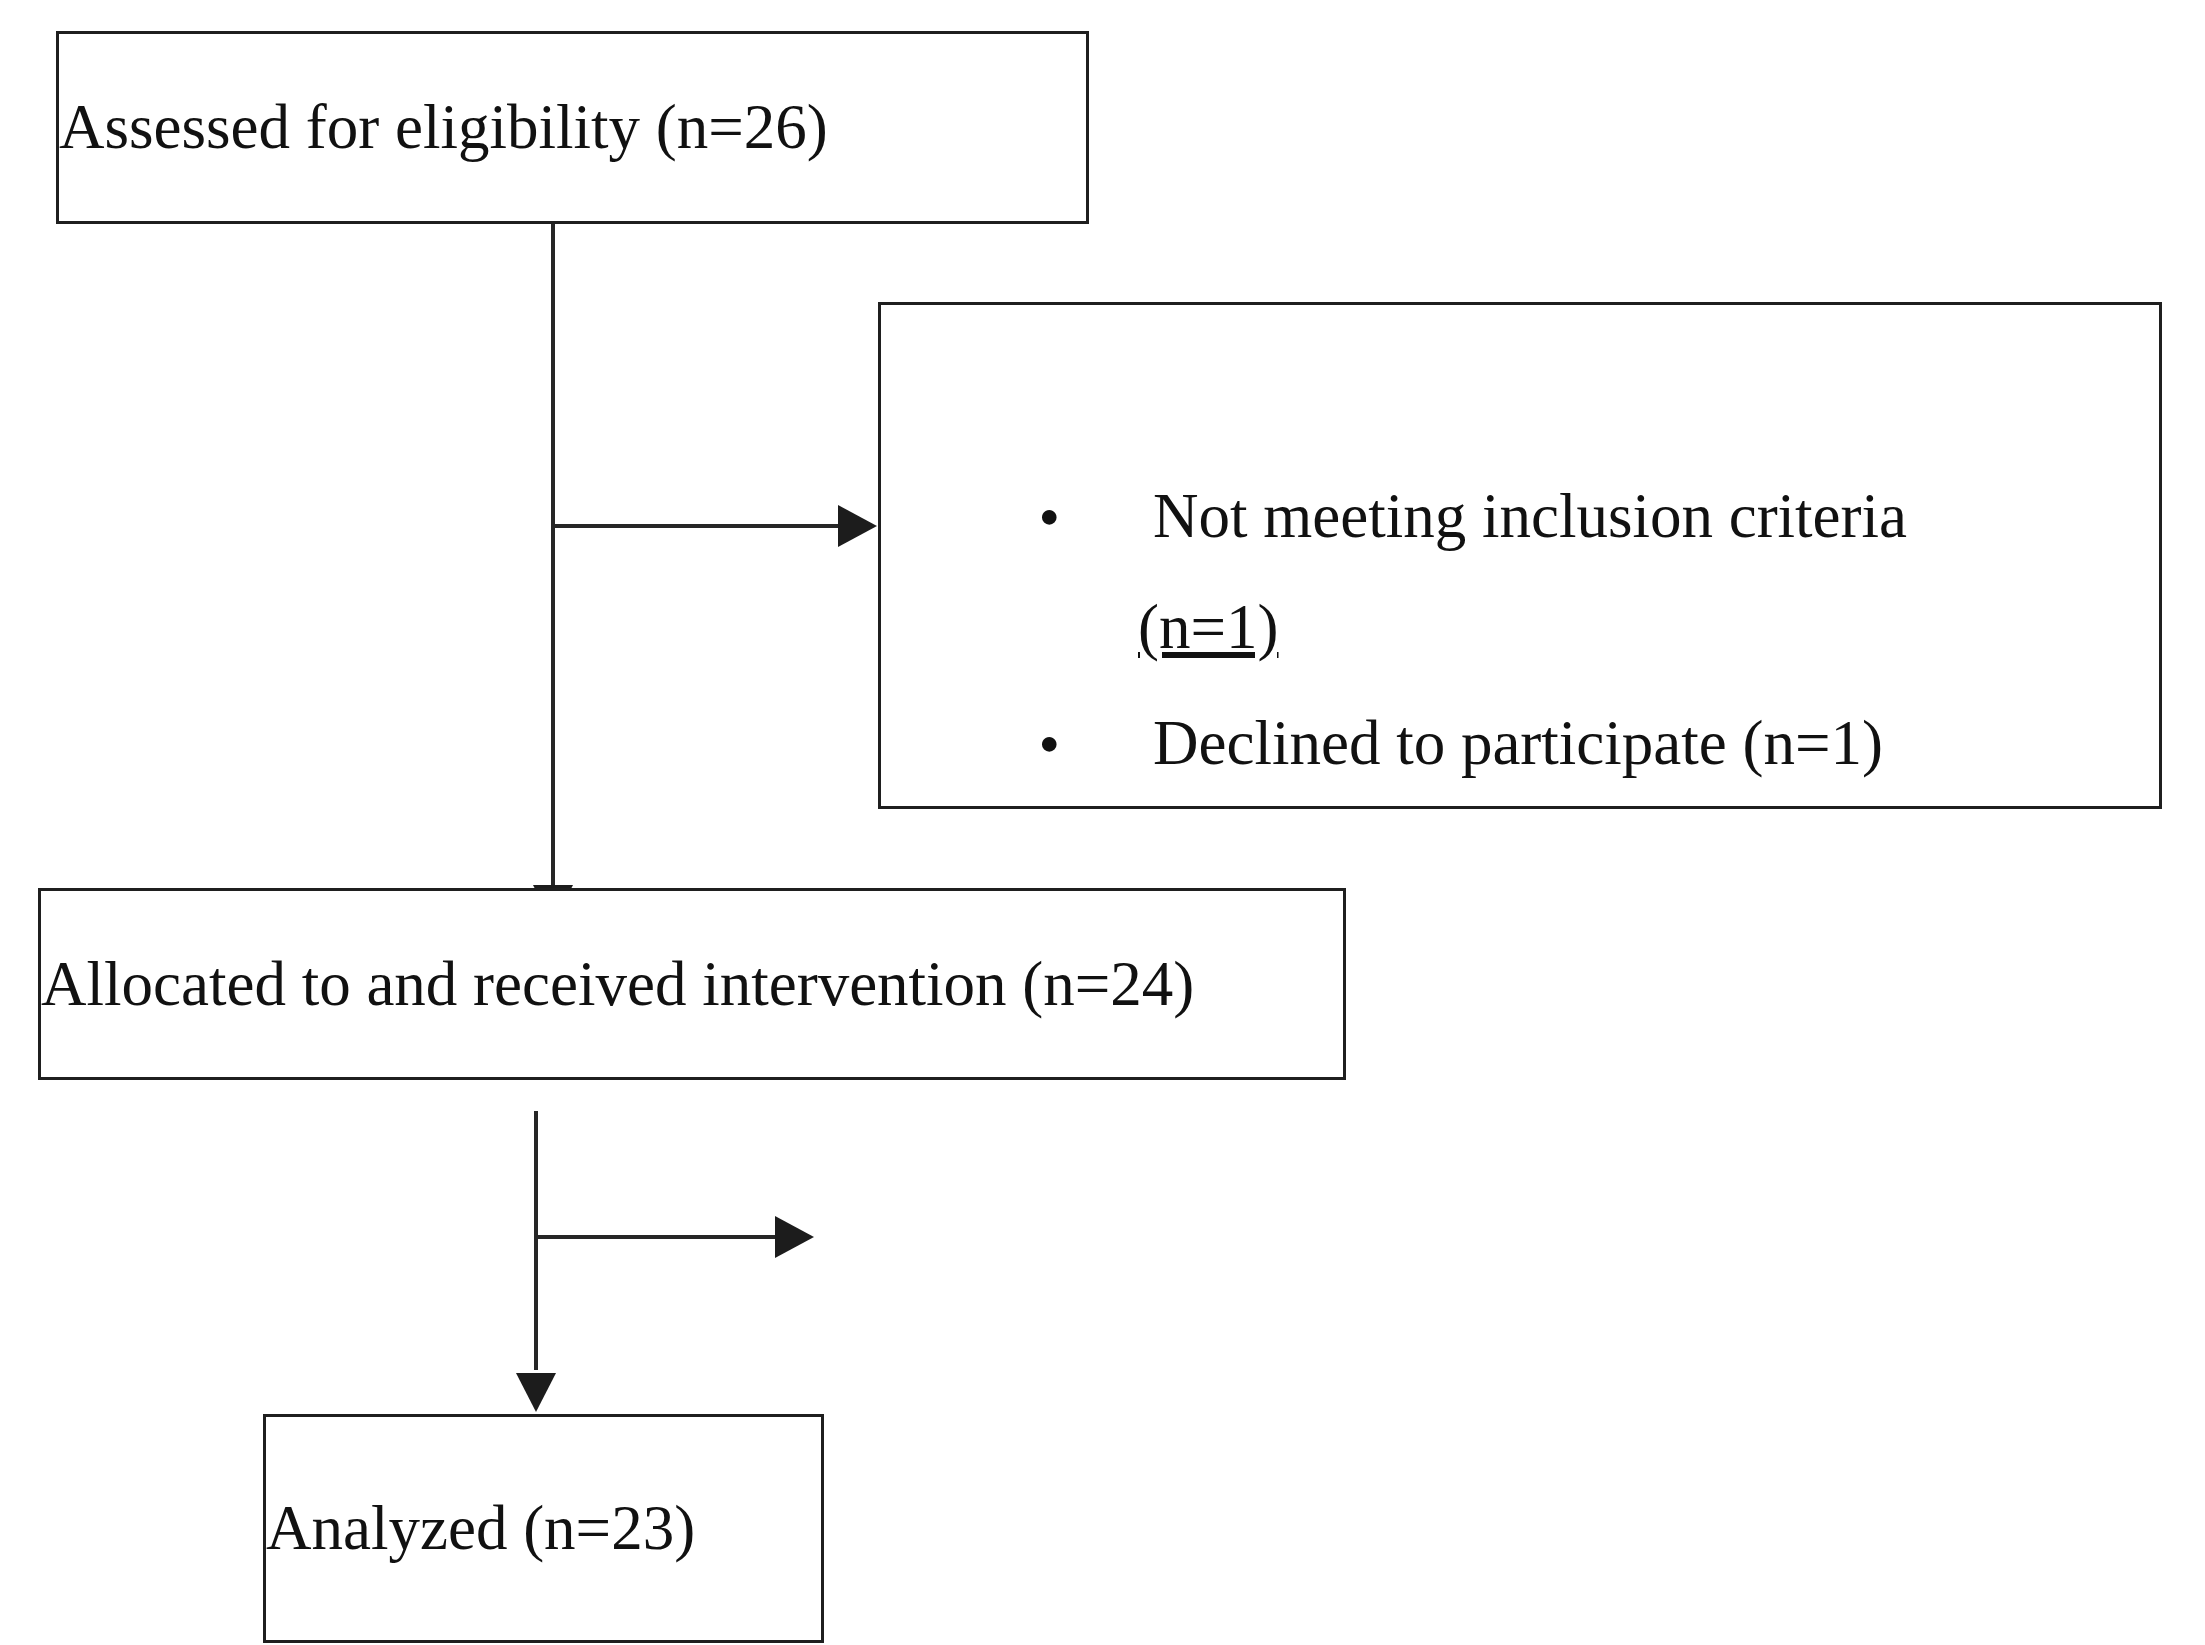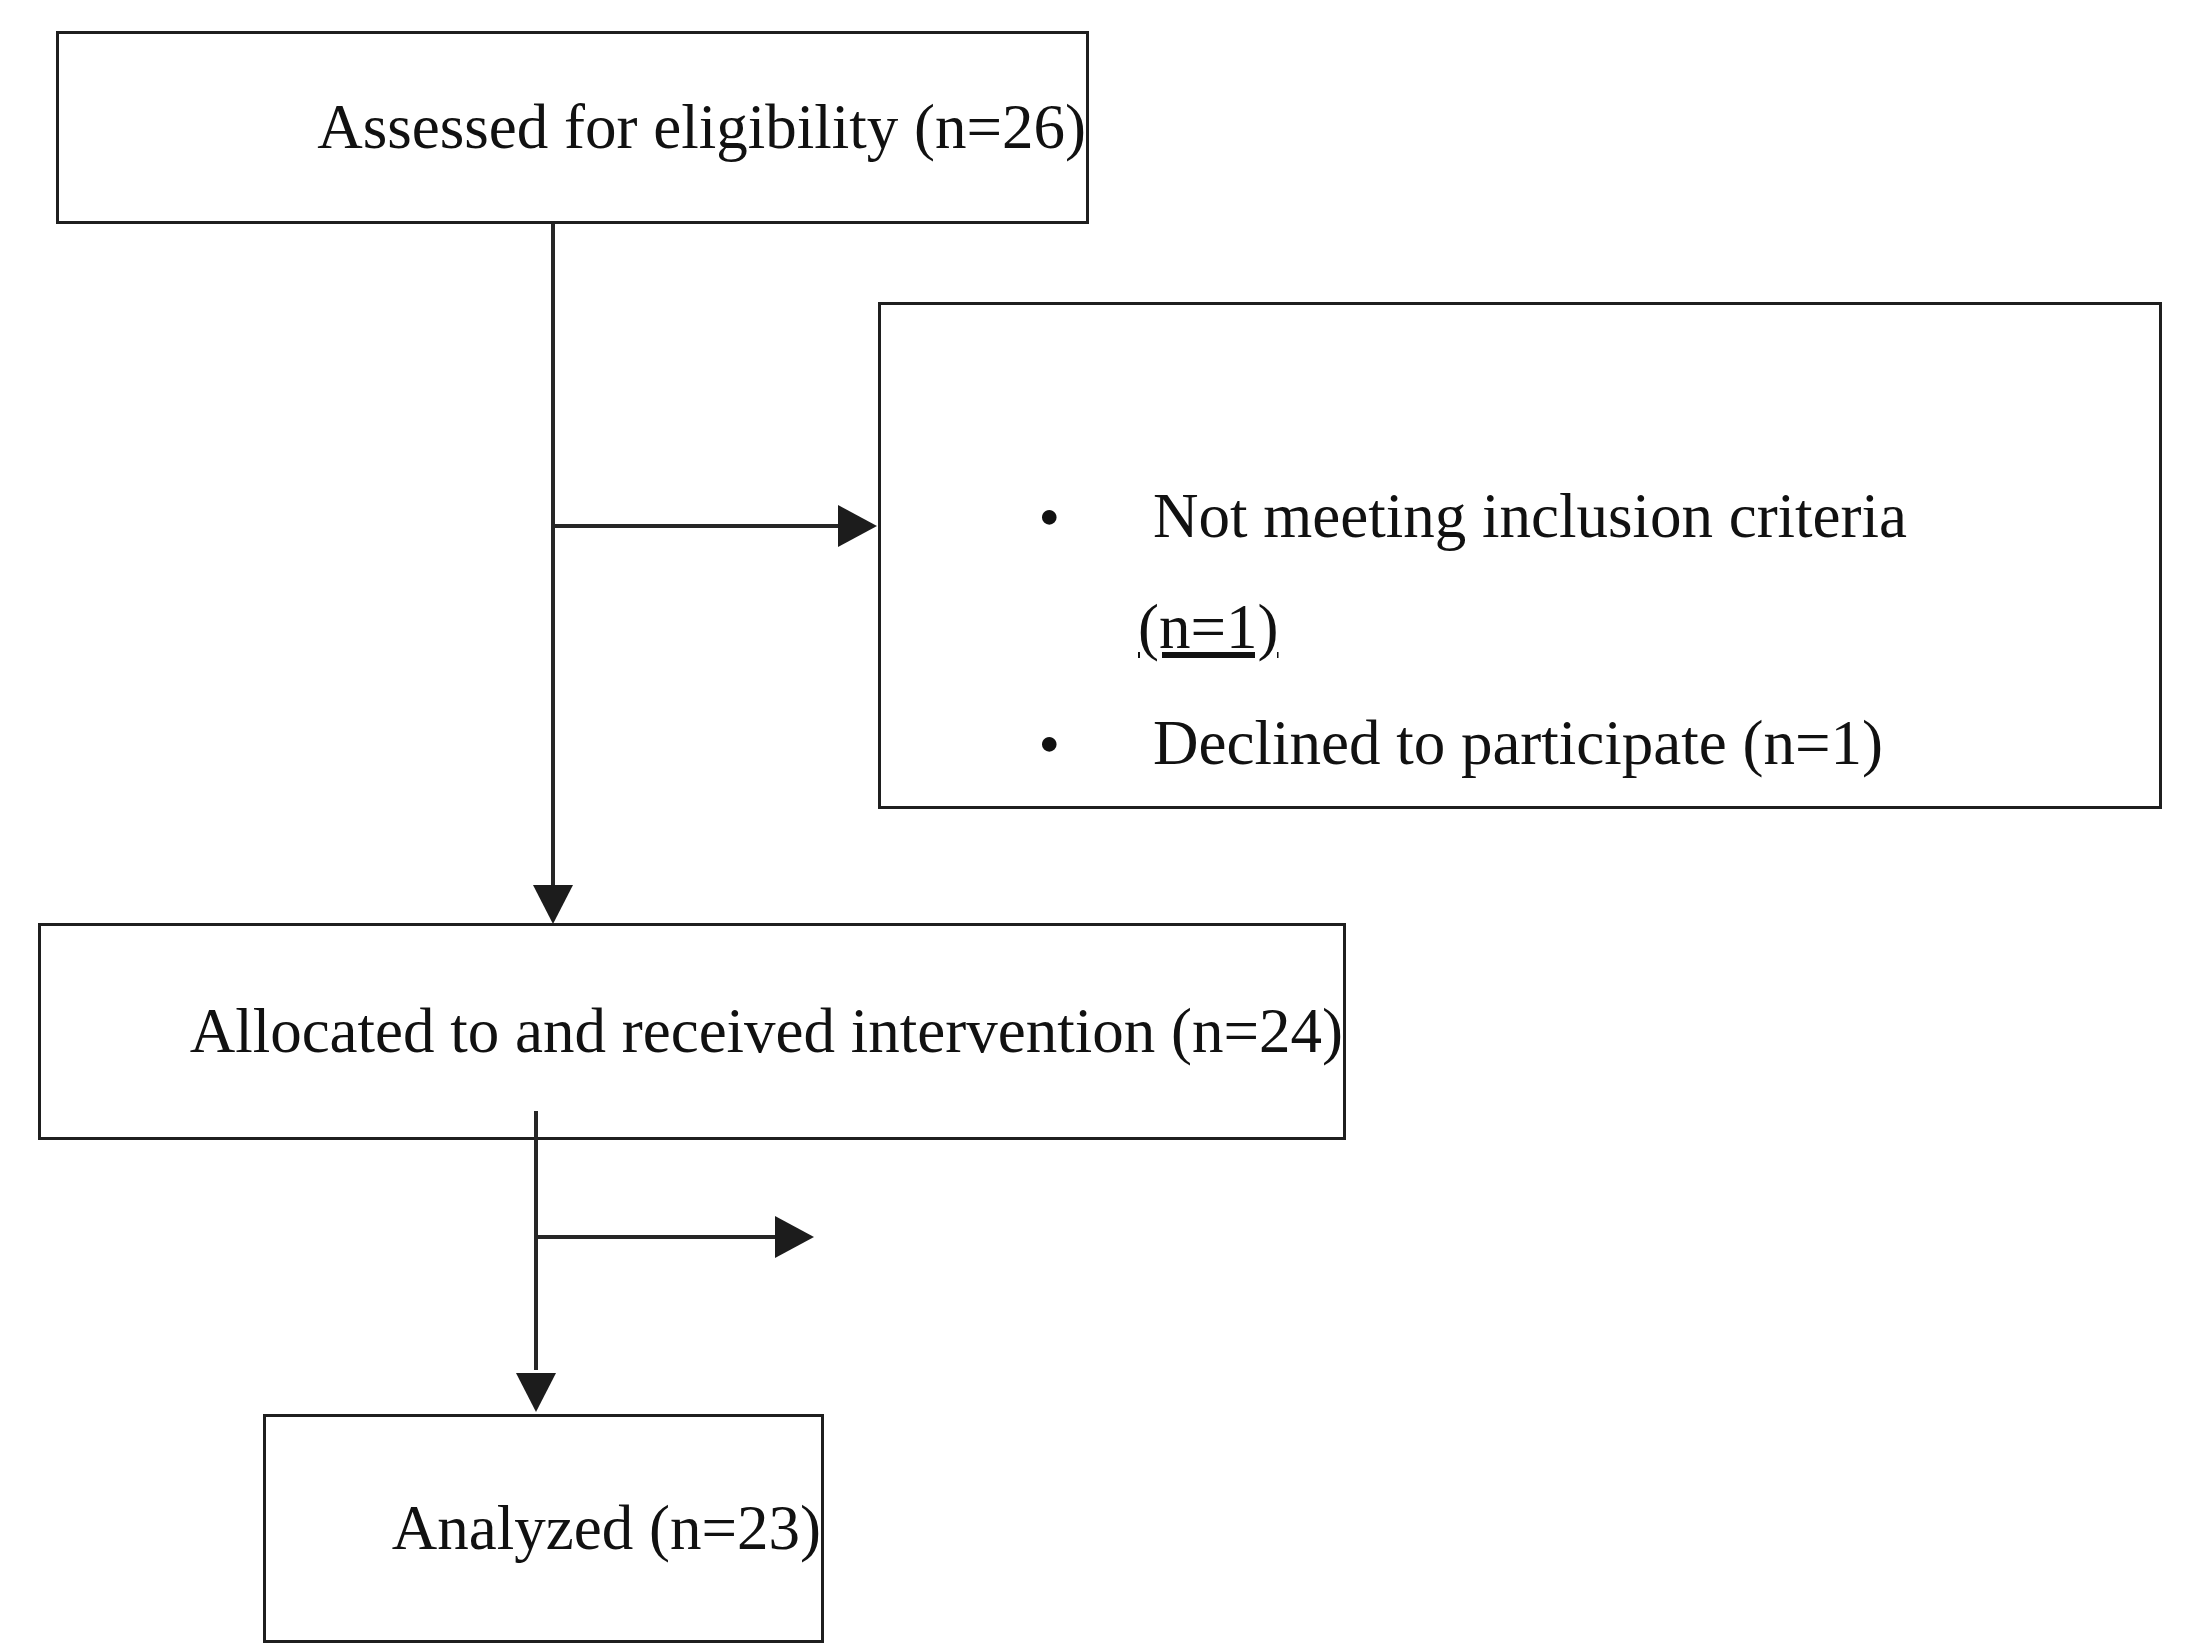--- a/index.html
+++ b/index.html
@@ -23,28 +23,28 @@
   }
   .box {
     position: absolute;
     border: 3.2px solid #1f1f1f;
     background: #ffffff;
     box-sizing: border-box;
   }
   .box.center {
     display: flex;
     align-items: center;
-    justify-content: flex-end;
+    justify-content: flex-start;
   }
   .label { white-space: nowrap; }
 
   
   .box-assessed  { left: 56px;   top: 31px;   width: 1033px; height: 193px; }
   .box-excluded  { left: 878px; top: 302px;  width: 1284px; height: 507px; }
-  .box-allocated { left: 38px;   top: 923px; width: 1308px; height: 217px; }
+  .box-allocated { left: 38px;   top: 888px; width: 1308px; height: 192px; }
   .box-dropout   { left: 816px; top: 1149px; width: 530px;  height: 183px; }
   .box-analyzed  { left: 263px;  top: 1414px; width: 561px;  height: 229px; }
 
   
   .exc-line {
     position: absolute;
     line-height: 80px;
     white-space: nowrap;
   }
   .exc-title  { left: 47px;  top: 58px;  }

